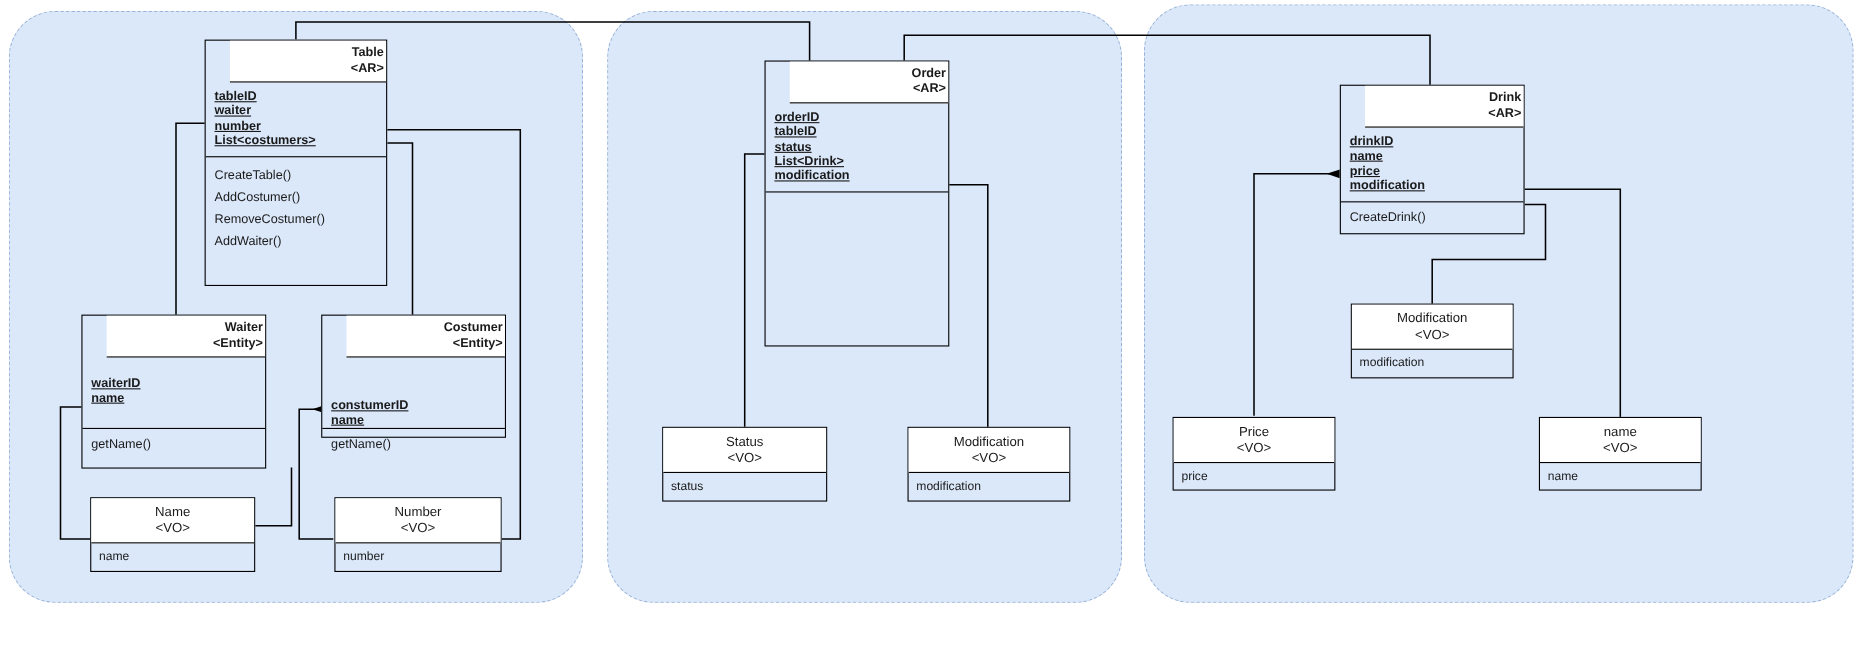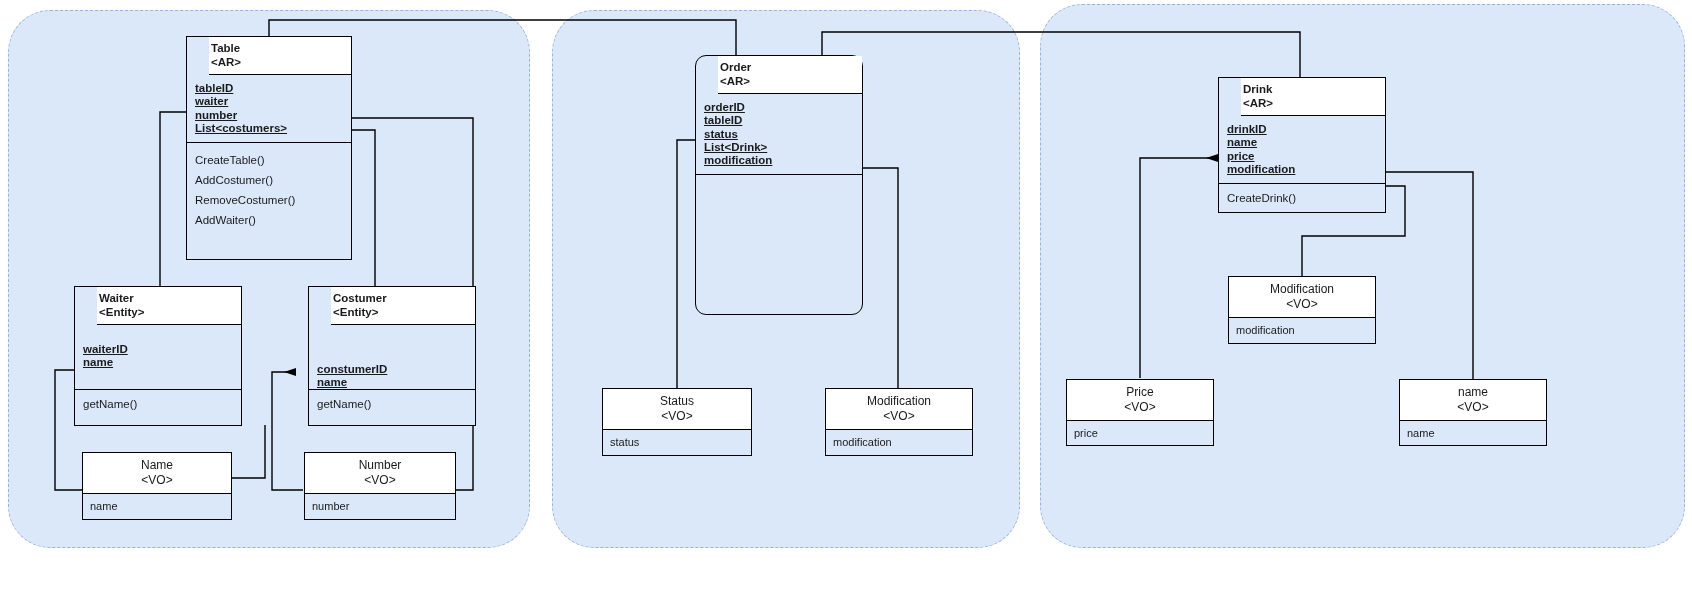--- a/index.html
+++ b/index.html
@@ -12,21 +12,21 @@
        border-radius:42px;box-sizing:border-box;}
 
   
   svg.links{position:absolute;left:0;top:0;width:1692px;height:591px;
             overflow:visible;pointer-events:none;}
 
   
   .cls{position:absolute;box-sizing:border-box;border:1.4px solid #000;
        background:#dbe8fa;}
   .cls .hdr{background:#ffffff;border-bottom:1.4px solid #000;
-       text-align:left;font-weight:bold;font-size:11.5px;line-height:13.5px;
+       text-align:right;font-weight:bold;font-size:11.5px;line-height:13.5px;
        padding:5px 2px 5px;margin-left:22px;}
   .cls .hdr .st{font-weight:bold;display:block;}
   .cls .sect{display:flex;flex-direction:column;}
   .cls .gut{width:20px;border-right:1.4px solid #000;flex:none;}
   .cls .body{flex:1;padding:7px 0 7px 8px;}
   .cls .attrs{border-bottom:1.4px solid #000;}
   .cls .attr{font-weight:bold;font-size:11.5px;line-height:13.3px;
        text-decoration:underline;}
   .cls .meth{font-size:11.5px;line-height:13px;padding:3.5px 0;}
 
@@ -124,21 +124,21 @@
       </div>
     </div>
     <div class="sect">
       <div class="gut"></div>
       <div class="body" style="padding:4px 0 5px 8px;">
         <div class="meth">getName()</div>
       </div>
     </div>
   </div>
 
-  <div class="cls" style="left:308px;top:286px;width:168px;height:140px;">
+  <div class="cls" style="left:292px;top:286px;width:168px;height:112px;">
     <div class="hdr">
       <span>Costumer</span>
       <span class="st">&lt;Entity&gt;</span>
     </div>
     <div class="sect attrs" style="height:64px;">
       <div class="gut"></div>
       <div class="body" style="padding-top:18px;margin-top:20px;">
         <div class="attr">constumerID</div>
         <div class="attr">name</div>
       </div>
@@ -160,21 +160,21 @@
   </div>
 
   <div class="vo" style="left:304px;top:452px;width:152px;height:68px;">
     <div class="hdr">
       <span>Number</span>
       <span class="st">&lt;VO&gt;</span>
     </div>
     <div class="fld">number</div>
   </div>
 
-  <div class="cls" style="left:695px;top:55px;width:168px;height:260px;border-radius:11px;">
+  <div class="cls" style="left:695px;top:55px;width:168px;height:260px;">
     <div class="hdr">
       <span>Order</span>
       <span class="st">&lt;AR&gt;</span>
     </div>
     <div class="sect attrs">
       <div class="gut"></div>
       <div class="body">
         <div class="attr">orderID</div>
         <div class="attr">tableID</div>
         <div class="attr">status</div>

